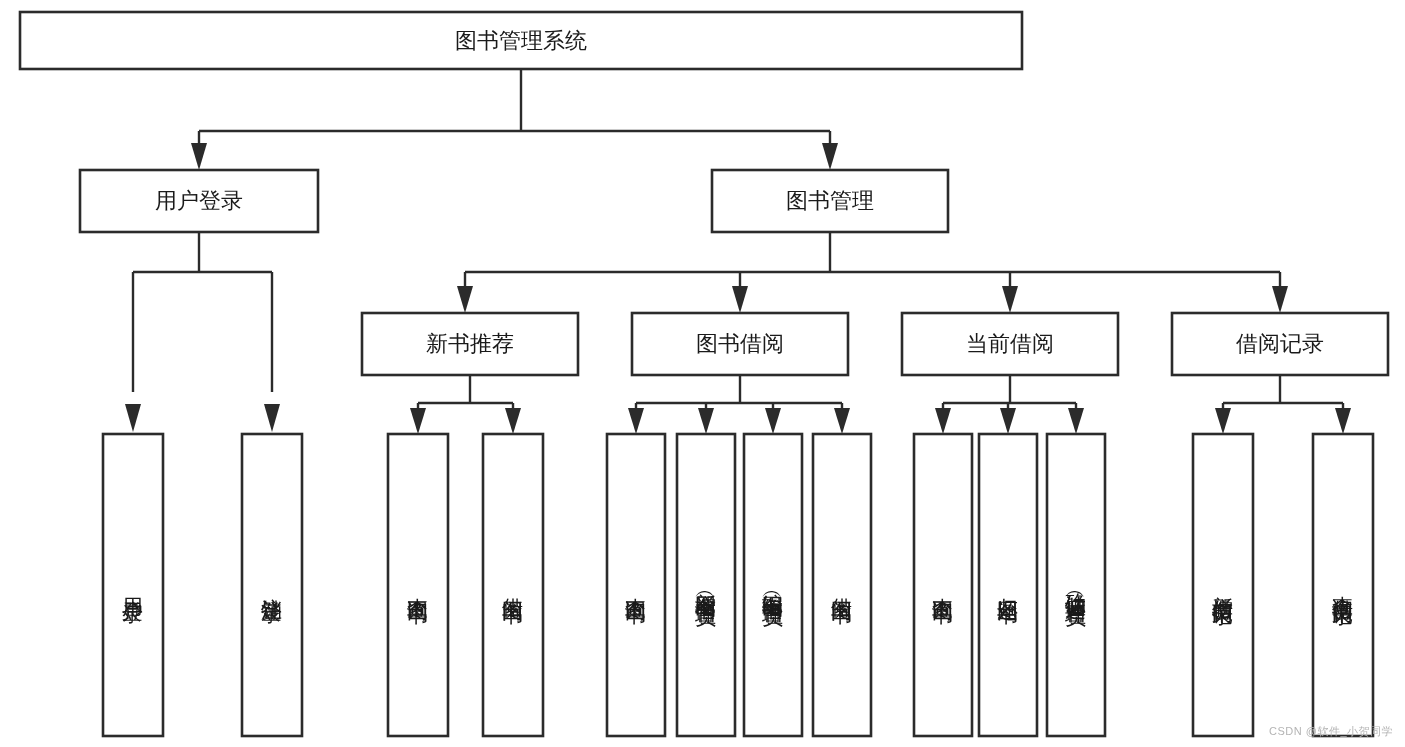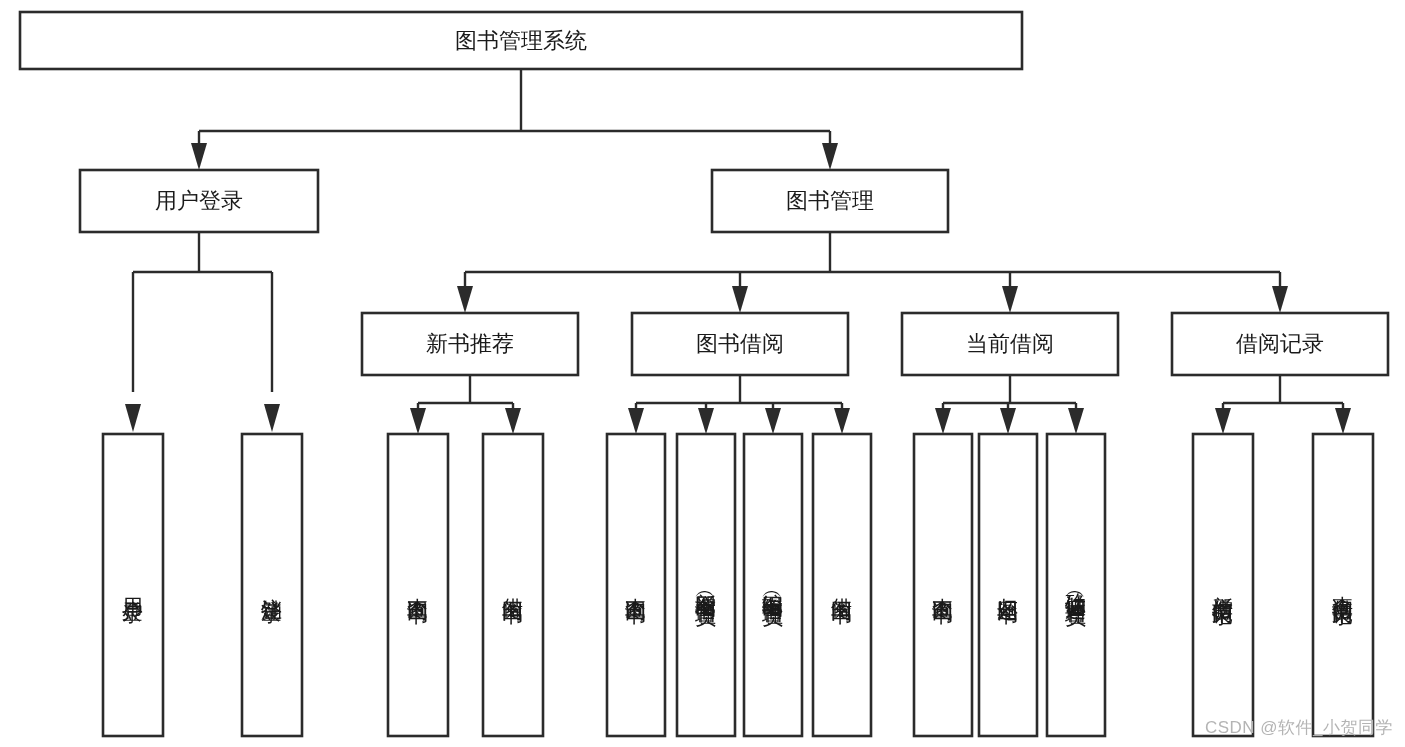--- a/index.html
+++ b/index.html
@@ -47,21 +47,21 @@
   }
   .arrow-head {
     fill: #2b2b2b;
     stroke: none;
   }
   .watermark {
     position: absolute;
     right: 12px;
     bottom: 8px;
     font-family: "Liberation Sans", "DejaVu Sans", sans-serif;
-    font-size: 17px;
+    font-size: 11px;
     color: #b4b4b4;
     letter-spacing: 0.5px;
     white-space: nowrap;
     pointer-events: none;
   }
 </style>
 </head>
 <body>
 
 <div id="diagram-root">

